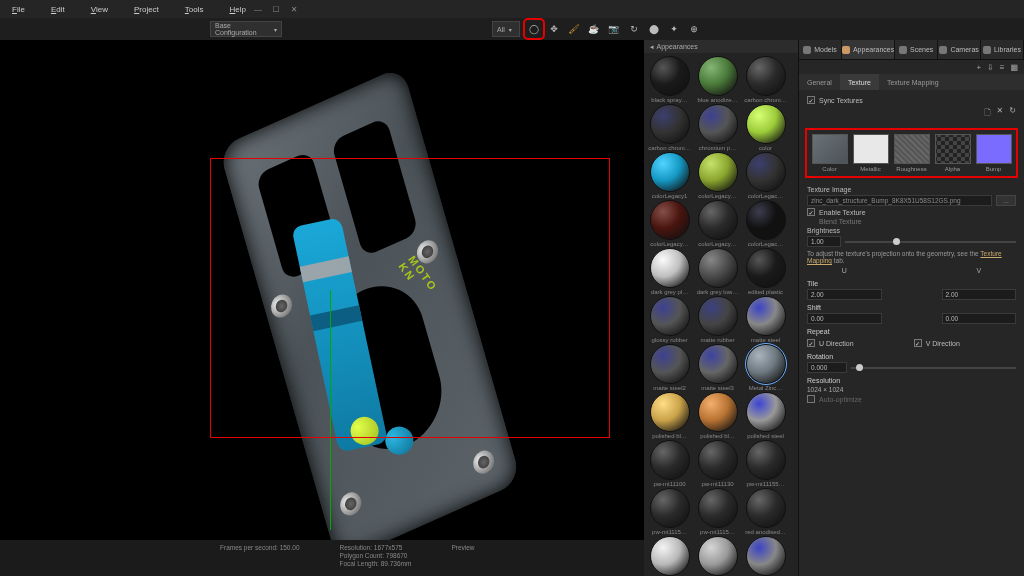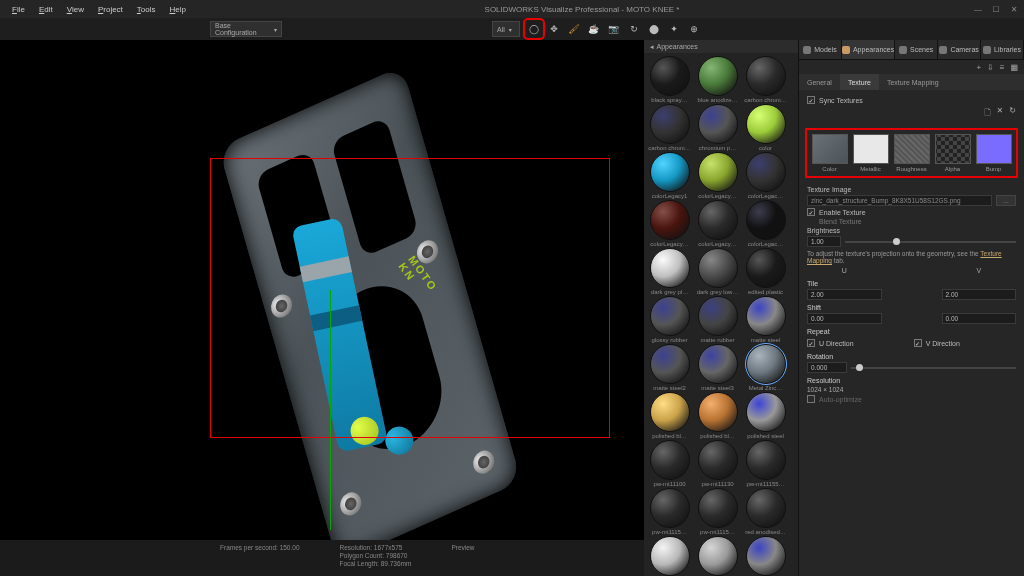--- a/index.html
+++ b/index.html
@@ -3,21 +3,21 @@
 <meta charset="utf-8">
 <style>
   * { box-sizing: border-box; margin: 0; padding: 0; }
   html, body { width: 1024px; height: 576px; overflow: hidden; font-family: "Segoe UI", Arial, sans-serif; background:#1a1a1a; color:#ccc; }
   :root{
     --bg0:#1e1e1e; --bg1:#2a2a2a; --bg2:#333; --bg3:#3a3a3a; --border:#444;
     --text:#ccc; --text-dim:#888; --accent:#5b8eff; --hl:#e60000;
   }
   
   .titlebar{height:18px;background:#252525;display:flex;align-items:center;font-size:8px;}
-  .menus{display:flex;gap:2px;margin-left:6px;}
+  .menus{display:flex;gap:14px;margin-left:6px;}
   .menus span{padding:1px 6px;cursor:pointer;}
   .menus span u{text-decoration:underline;}
   .title{flex:1;text-align:center;color:#999;}
   .winbtns{display:flex;gap:6px;margin-right:4px;color:#888;}
   .winbtns span{width:12px;text-align:center;}
   
   .toolbar{height:22px;background:#1e1e1e;display:flex;align-items:center;}
   .cfg{margin-left:210px;height:16px;background:#2f2f2f;border:1px solid #444;display:flex;align-items:center;font-size:7px;padding:0 4px;gap:4px;color:#aaa;width:72px;}
   .cfg .tri{font-size:6px;}
   .toolbtns{display:flex;gap:4px;margin-left:6px;align-items:center;}
@@ -93,21 +93,20 @@
 
 <div class="titlebar">
   <div class="menus">
     <span><u>F</u>ile</span>
     <span><u>E</u>dit</span>
     <span><u>V</u>iew</span>
     <span><u>P</u>roject</span>
     <span><u>T</u>ools</span>
     <span><u>H</u>elp</span>
   </div>
-  <div class="title">SOLIDWORKS Visualize Professional - MOTO KNEE *</div>
   <div class="winbtns">
     <span>—</span>
     <span>☐</span>
     <span>✕</span>
   </div>
 </div>
 
 <div class="toolbar">
   <div class="cfg">
     <span>Base Configuration</span>

